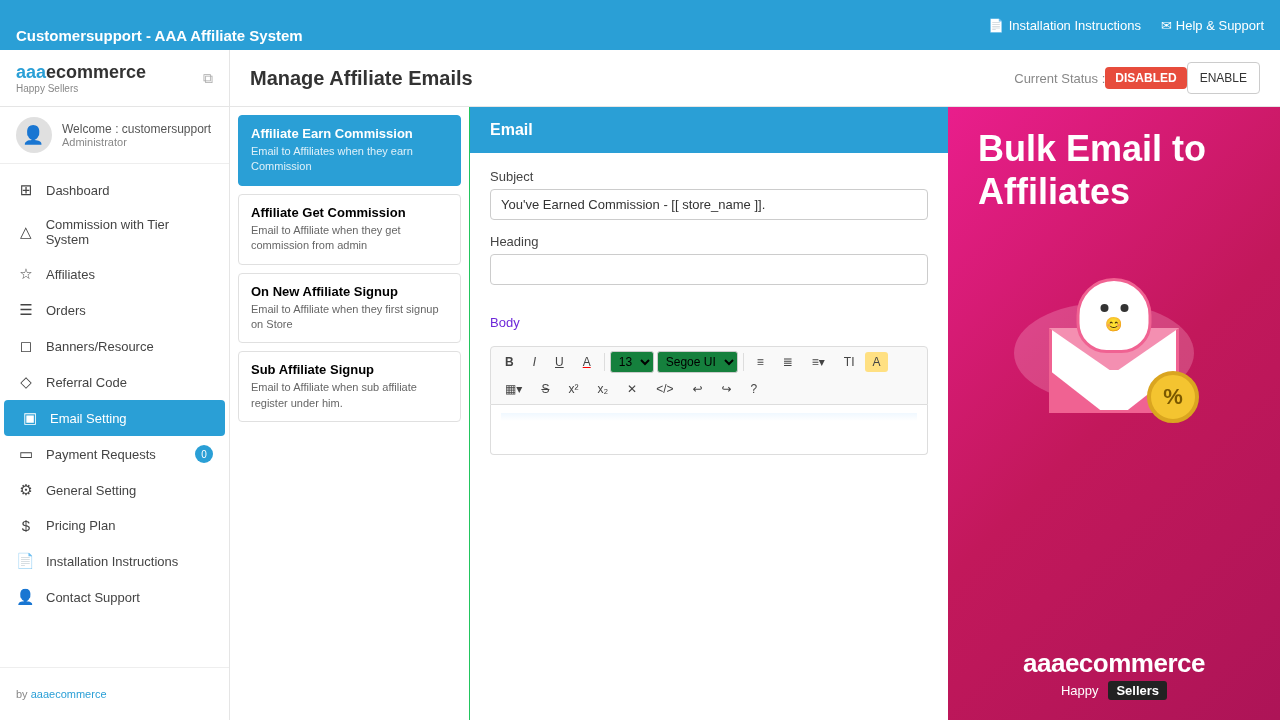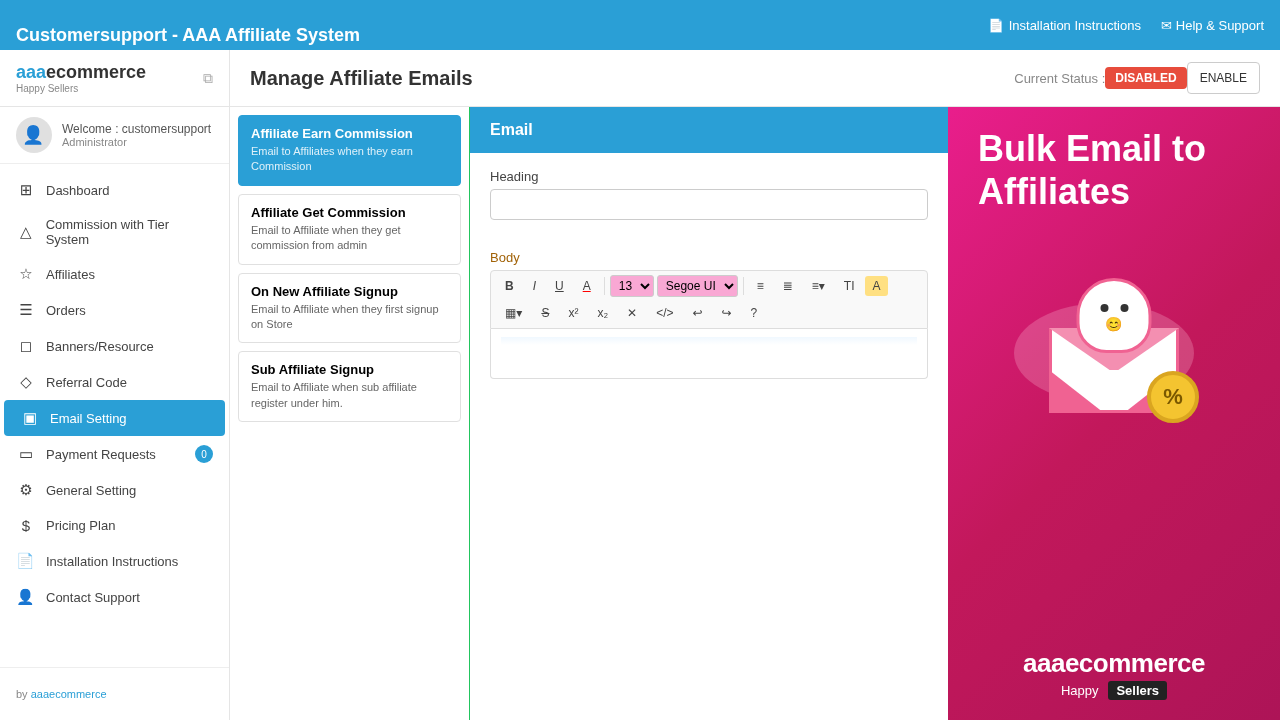--- a/index.html
+++ b/index.html
@@ -8,21 +8,21 @@
     
     .top-nav {
       background: #2a9fd6;
       color: white;
       display: flex;
       align-items: center;
       padding: 0 16px;
       height: 50px;
       flex-shrink: 0;
     }
-    .top-nav-title { font-size: 18px; font-weight: 600; flex: 1; margin-top: 20px; }
+    .top-nav-title { font-size: 15px; font-weight: 600; flex: 1; margin-top: 20px; }
     .top-nav-links { display: flex; gap: 20px; align-items: center; font-size: 13px; }
     .top-nav-links a { color: white; text-decoration: none; display: flex; align-items: center; gap: 4px; }
 
     .main-wrap { display: flex; flex: 1; overflow: hidden; }
 
     
     .sidebar {
       width: 230px;
       background: white;
       border-right: 1px solid #e5e5e5;
@@ -179,21 +179,21 @@
       font-size: 12px;
       color: #444;
       font-family: inherit;
     }
     .toolbar-sep { width: 1px; height: 18px; background: #ddd; margin: 0 2px; }
     .toolbar-select {
       border: 1px solid #ccc;
       border-radius: 3px;
       padding: 2px 4px;
       font-size: 12px;
-      background: #f9a8d4;
+      background: #15803d;
       cursor: pointer;
     }
 
     .editor-body-area {
       border: 1px solid #ddd;
       border-top: none;
       border-radius: 0 0 4px 4px;
       min-height: 60px;
       margin: 0 20px;
       padding: 8px 10px;
@@ -244,21 +244,21 @@
     .blob {
       position: absolute;
       width: 180px; height: 100px;
       background: rgba(255, 200, 220, 0.25);
       border-radius: 50%;
       bottom: 30px;
       left: 10px;
     }
 
     
-    .body-label { font-size: 13px; color: #a16207; margin-bottom: 5px; padding: 0 20px; }
+    .body-label { font-size: 13px; color: #6d28d9; margin-bottom: 16px; padding: 0 20px; }
   </style>
 </head>
 <body>
 
 <div class="top-nav">
   <span class="top-nav-title">Customersupport - AAA Affiliate System</span>
   <div class="top-nav-links">
     <a href="#">
       <span>📄</span>
       <span>Installation Instructions</span>
@@ -374,20 +374,24 @@
         </div>
         <div class="email-card">
           <div class="card-title">Sub Affiliate Signup</div>
           <div class="card-desc">Email to Affiliate when sub affiliate register under him.</div>
         </div>
       </div>
 
       <div class="email-editor">
         <div class="editor-header">Email</div>
         <div class="editor-fields">
+          <div class="field-group">
+            <div class="field-label">Subject</div>
+            <input class="field-input" type="text" value="You've Earned Commission - [[ store_name ]]." style="">
+          </div>
           <div class="field-group">
             <div class="field-label">Heading</div>
             <input class="field-input" type="text" value="" style="">
           </div>
         </div>
 
         <div class="body-label">Body</div>
 
         <div class="editor-toolbar">
           <button class="toolbar-btn"><strong>B</strong></button>

